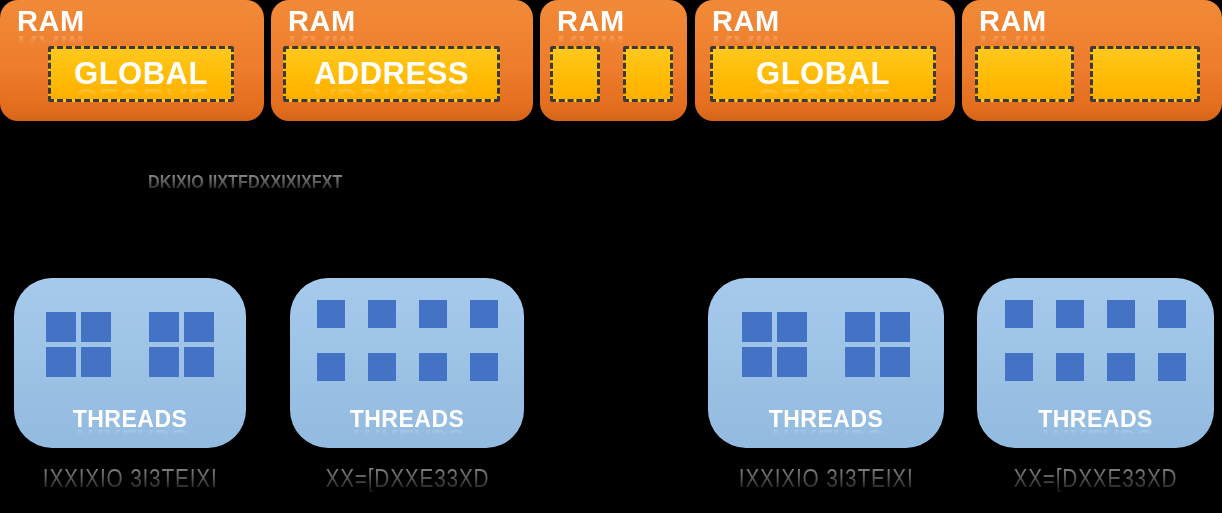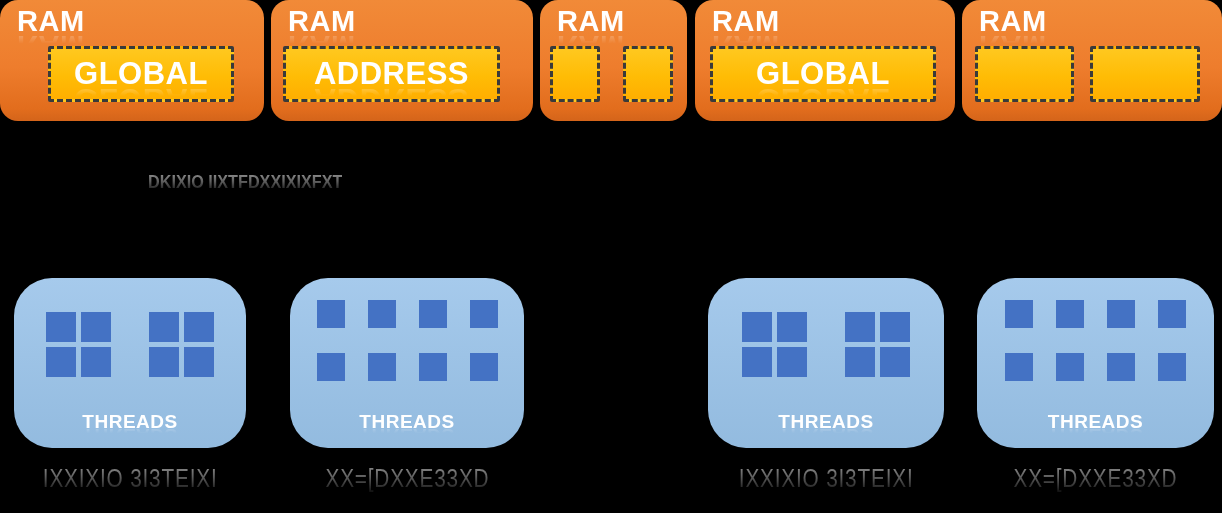--- a/index.html
+++ b/index.html
@@ -57,21 +57,21 @@
   
   .tbox {
     position:absolute; top:278px; height:170px; border-radius:38px;
     background:linear-gradient(180deg,#A6CAEC 0%,#9DC3E6 45%,#93BBDF 100%);
   }
   .t1{left:14px;width:232px;} .t2{left:290px;width:234px;}
   .t3{left:708px;width:236px;} .t4{left:977px;width:237px;}
 
   .threads-label {
     position:absolute; bottom:15px; left:0; right:0; text-align:center;
-    color:#fff; font-weight:bold; font-size:19px; letter-spacing:.5px;
+    color:#fff; font-weight:bold; font-size:23px; letter-spacing:.5px;
     -webkit-box-reflect: below -9px linear-gradient(transparent 58%, rgba(255,255,255,.38));
   }
 
   .clusters { position:absolute; top:34px; left:0; right:0; display:flex; justify-content:center; gap:38px; }
   .cluster { display:grid; grid-template-columns:repeat(2,30px); grid-auto-rows:30px; gap:5px; }
   .grid8 {
     position:absolute; top:22px; left:0; right:0; display:grid;
     grid-template-columns:repeat(4,28px); grid-auto-rows:28px;
     column-gap:23px; row-gap:25px; justify-content:center;
   }

